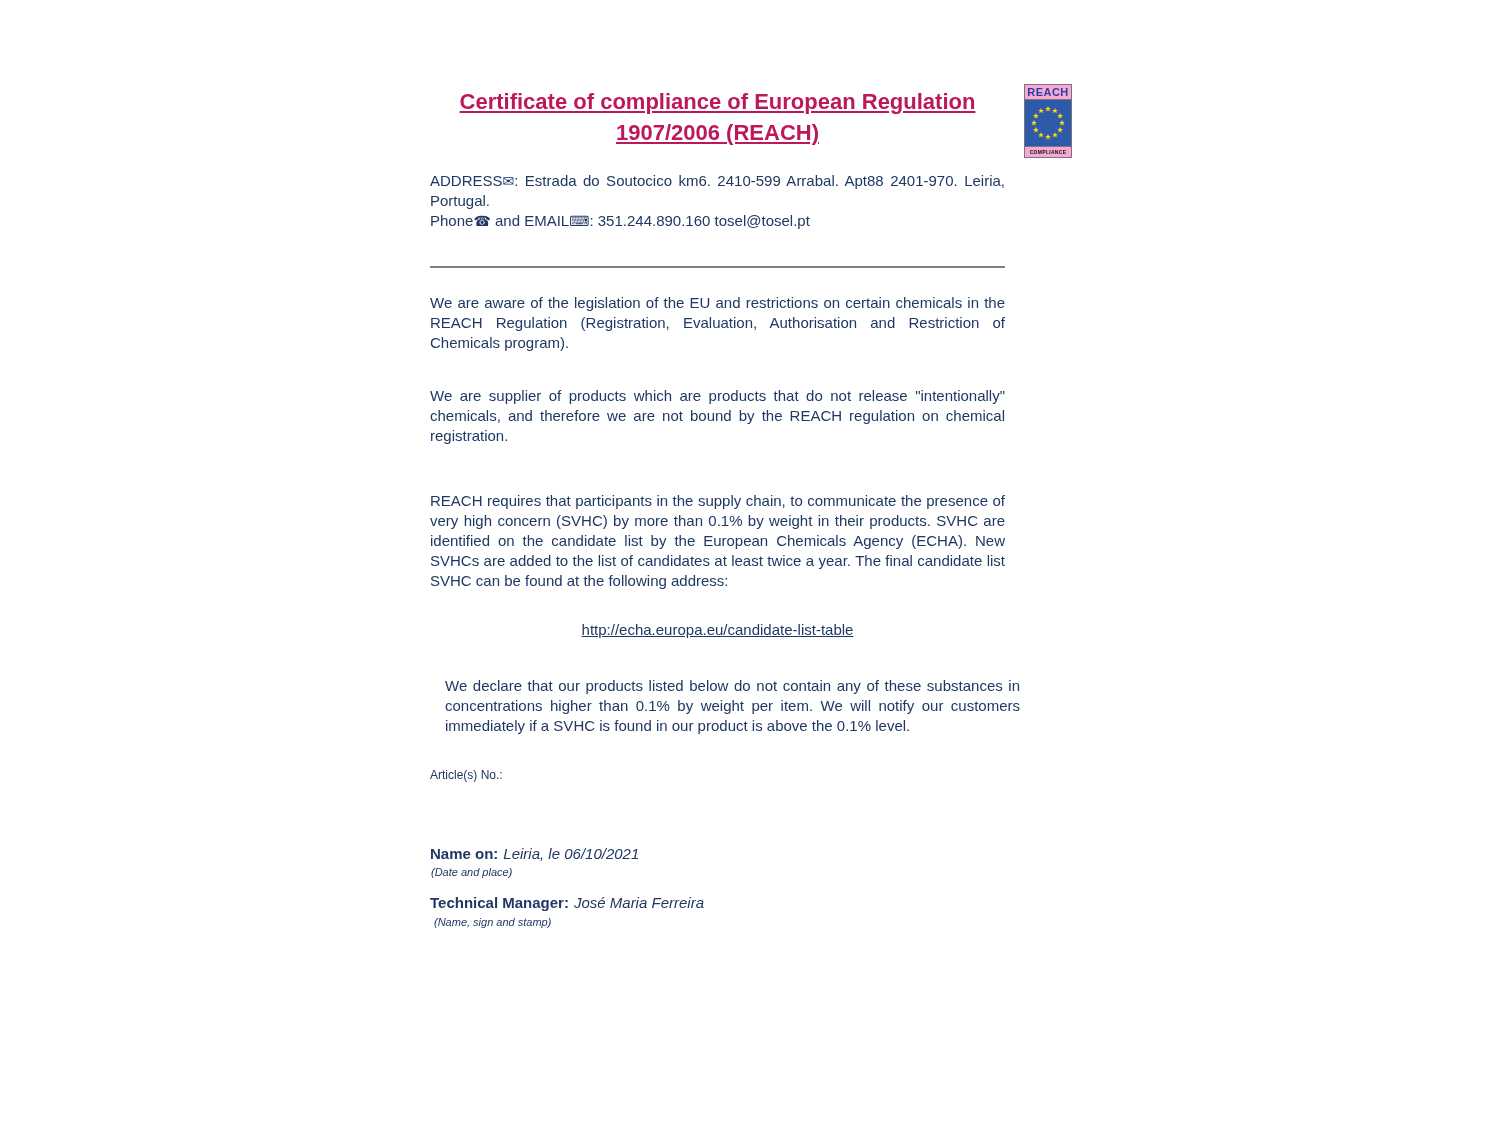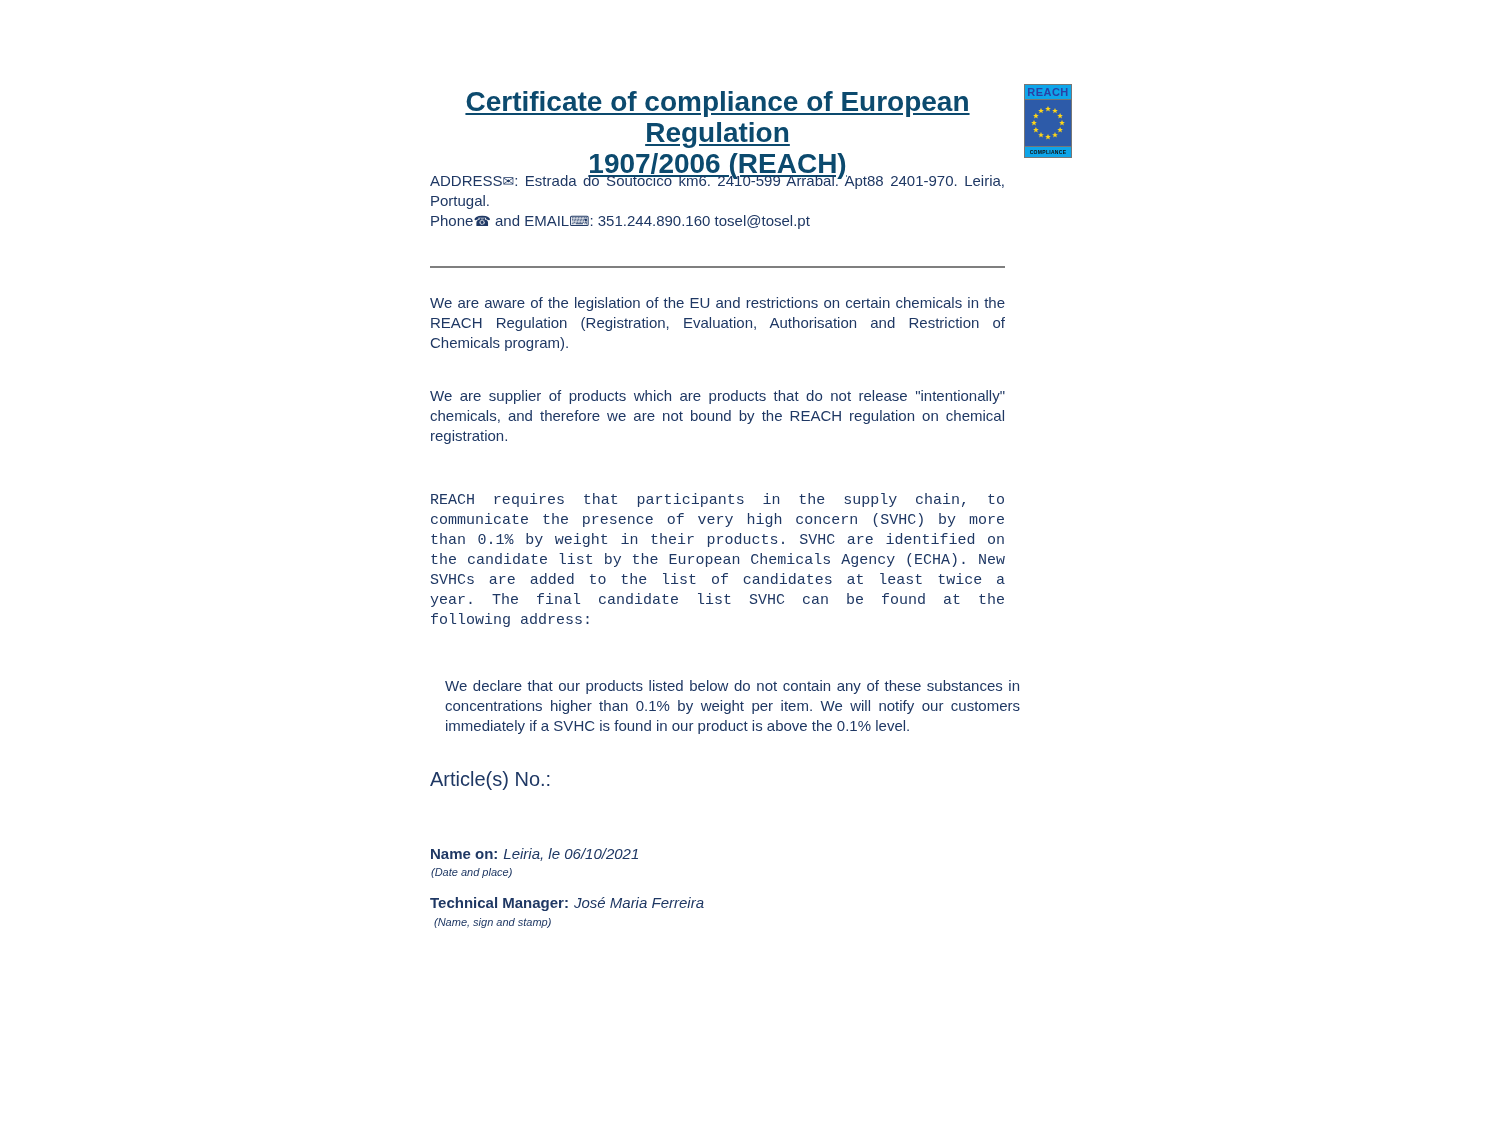--- a/index.html
+++ b/index.html
@@ -10,29 +10,29 @@
     background:#ffffff;
     overflow:hidden;
     font-family:"Liberation Sans", sans-serif;
     color:#1F3864;
   }
   .abs { position:absolute; }
   .col { left:430px; width:575px; }
 
   .title {
     top:86px; text-align:center;
-    font-size:28px; font-weight:bold;
-    color:#0c4a6e; line-height:31px;
+    font-size:22px; font-weight:bold;
+    color:#be185d; line-height:31px;
   }
   .title .tline { text-decoration:underline; }
 
   
   .logo {
     left:1024px; top:84px; width:48px;
-    border:1px solid #777; background:#0ea5e9;
+    border:1px solid #777; background:#f9a8d4;
     text-align:center;
   }
   .logo-top {
     font-size:11px; font-weight:bold; color:#2A41A4;
     line-height:14px; border-bottom:1px solid #777;
     letter-spacing:0.5px;
   }
   .logo-mid { display:block; background:#2D5BA9; height:46px; }
   .logo-bottom {
     font-size:5px; font-weight:bold; color:#111;
@@ -45,27 +45,27 @@
   .underline { text-decoration:underline; }
   .italic { font-style:italic; }
   .ml { margin-left:5px; }
   .icon-inline { font-size:14px; }
 
   .rule { top:266px; height:2px; background:#7f7f7f; }
 
   .para { font-size:15px; line-height:20px; text-align:justify; }
   .p1 { top:293px; }
   .p2 { top:386px; }
-  .p3 { top:491px;font-family:Liberation Mono, monospace; }
+  .p3 { top:491px; }
   .p4 { top:676px;margin-left:15px; }
 
   .linkline { top:621px; text-align:center; font-size:15px; }
   .linkline a { color:#1F3864; text-decoration:underline; cursor:pointer; }
 
-  .article { top:768px; font-size:20px; }
+  .article { top:768px; font-size:12px; }
 
   .madeon  { top:845px; font-size:15px; }
   .caption { font-size:11px; font-style:italic; }
   .cap1 { top:866px; left:431px; }
   .manager { top:894px; font-size:15px; }
   .cap2 { top:916px; left:434px; }
 
   .signature { left:430px; top:945px; width:170px; height:115px; }
   .signature svg { position:absolute; left:0; top:0; }
   .sig-text {
@@ -117,20 +117,23 @@
       <span>Phone</span><span class="icon-inline">☎</span><span> and EMAIL</span><span class="icon-inline">⌨</span><span>: 351.244.890.160 tosel@tosel.pt</span>
     </p>
   </div>
 
   <div class="abs col rule"></div>
 
   <p class="abs col para p1">We are aware of the legislation of the EU and restrictions on certain chemicals in the REACH Regulation (Registration, Evaluation, Authorisation and Restriction of Chemicals program).</p>
   <p class="abs col para p2">We are supplier of products which are products that do not release "intentionally" chemicals, and therefore we are not bound by the REACH regulation on chemical registration.</p>
   <p class="abs col para p3">REACH requires that participants in the supply chain, to communicate the presence of very high concern (SVHC) by more than 0.1% by weight in their products. SVHC are identified on the candidate list by the European Chemicals Agency (ECHA). New SVHCs are added to the list of candidates at least twice a year. The final candidate list SVHC can be found at the following address:</p>
 
+  <p class="abs col linkline">
+    <a>http://echa.europa.eu/candidate-list-table</a>
+  </p>
 
   <p class="abs col para p4">We declare that our products listed below do not contain any of these substances in concentrations higher than 0.1% by weight per item. We will notify our customers immediately if a SVHC is found in our product is above the 0.1% level.</p>
 
   <p class="abs col article">Article(s) No.:</p>
 
   <p class="abs col madeon">
     <span class="bold">Name on:</span><span class="italic ml">Leiria, le 06/10/2021</span>
   </p>
   <p class="abs caption cap1">(Date and place)</p>
 

